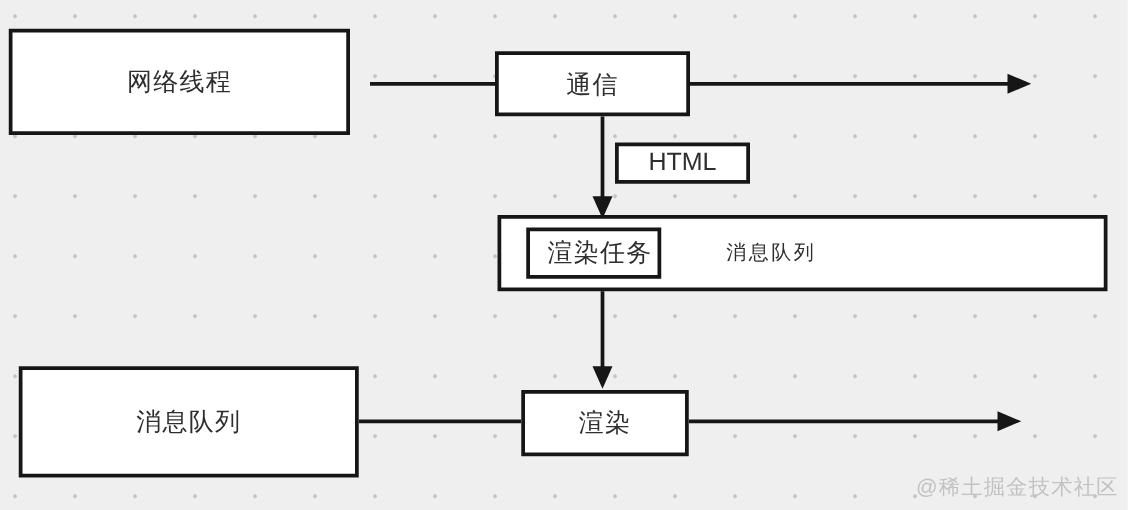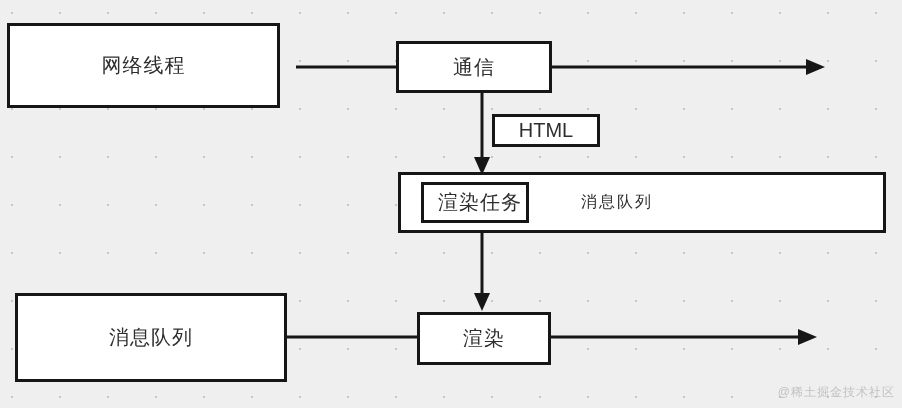--- a/index.html
+++ b/index.html
@@ -40,21 +40,21 @@
   .node-queue     { left: 398px; top: 172px; width: 488px; height: 61px;
                     justify-content: flex-start; padding-left: 20px; }
   .node-rendertask{ position: static; width: 108px; height: 41px; flex: 0 0 auto; padding-left: 10px; }
   .queue-label    { margin-left: 52px; font-size: 16px; color: #2e2e2e; letter-spacing: 2px; }
   .node-mainthread{ left: 15px;  top: 293px; width: 272px; height: 89px; }
   .node-render    { left: 417px; top: 312px; width: 134px; height: 53px; text-align: right; }
   .watermark {
     position: absolute;
     right: 7px;
     bottom: 7px;
-    font-size: 12px;
+    font-size: 17px;
     color: #c3c2c3;
     letter-spacing: 1px;
   }
 </style>
 </head>
 <body>
 
 <div class="canvas">
 
   <svg class="edges" viewBox="0 0 902 408" xmlns="http://www.w3.org/2000/svg">

